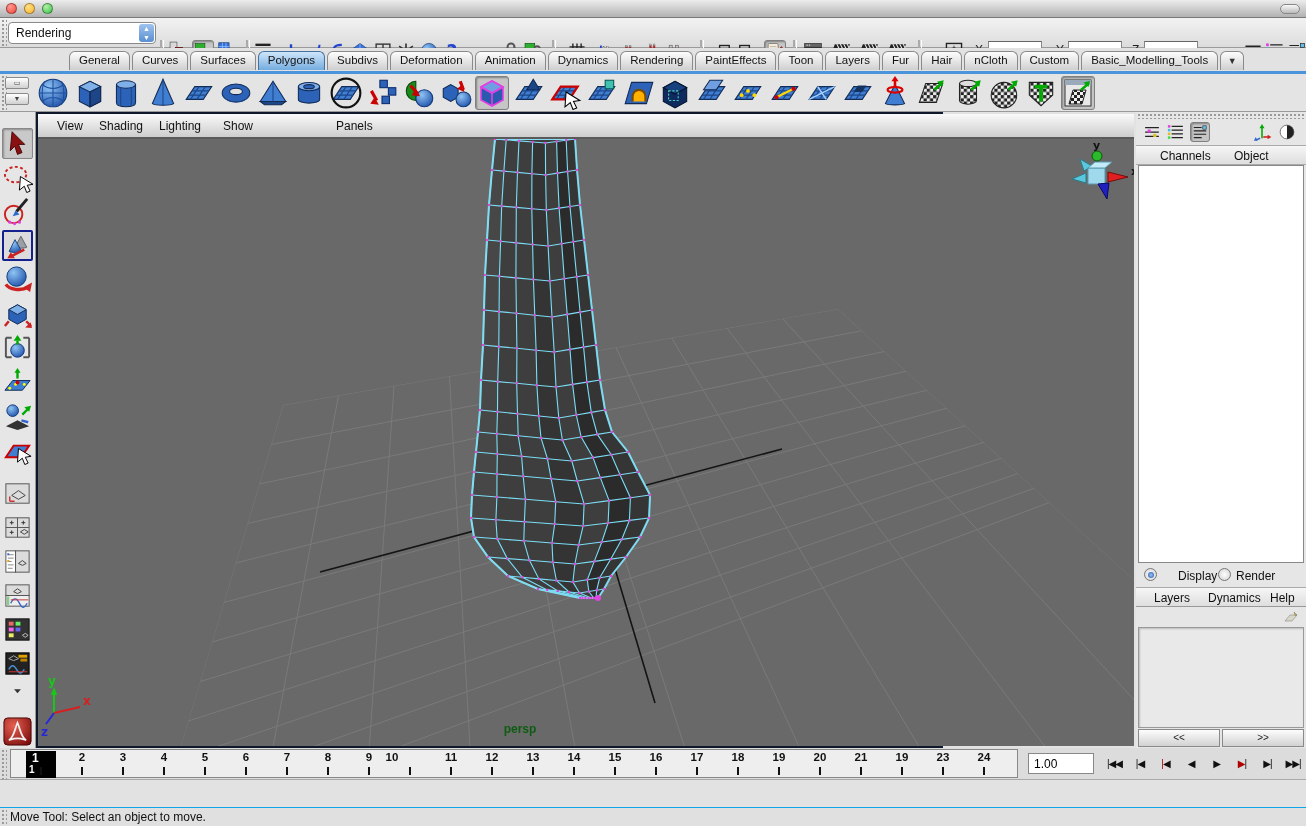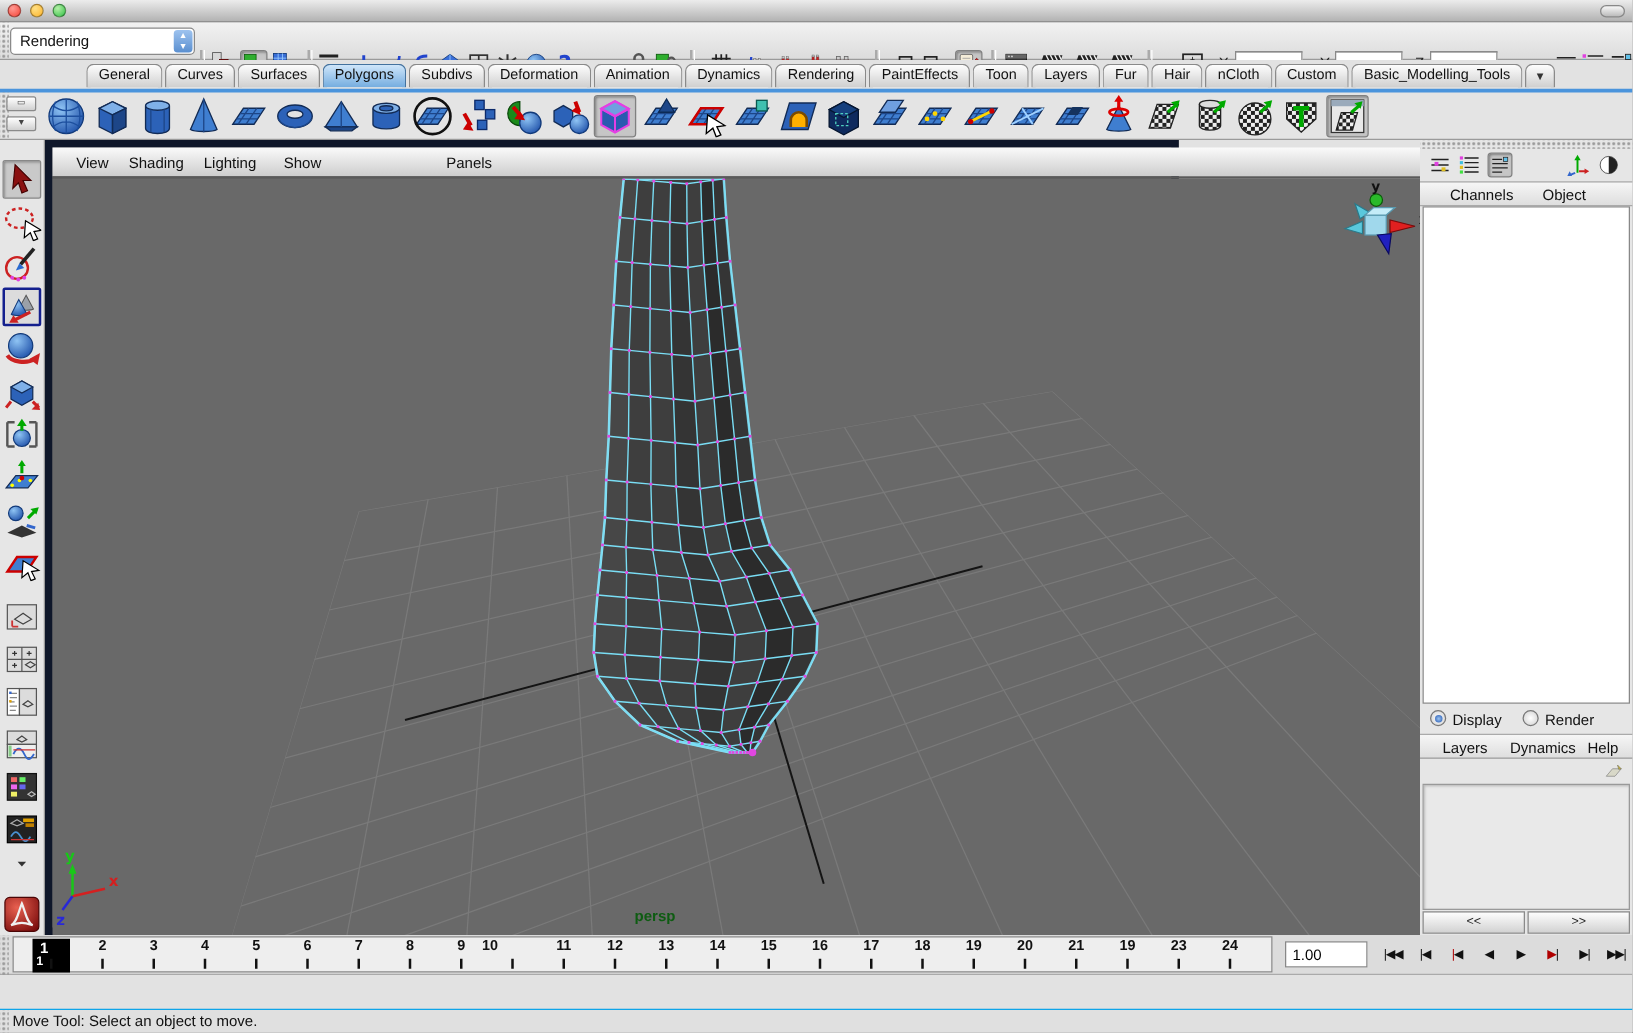--- a/index.html
+++ b/index.html
@@ -50,21 +50,21 @@
   border-top:3px solid #4a94dc; border-bottom:1px solid #9a9a9a; }
 .shelfmini { left:5px; width:24px; height:12px; background:linear-gradient(#fff,#d0d0d0);
   border:1px solid #8a8a8a; border-radius:2px; font-size:7px; line-height:10px; text-align:center; color:#444; }
 .shelficon { top:2px; width:34px; height:34px; }
 
 #toolbox { left:0; top:112px; width:36px; height:636px; background:#e6e6e6;
   border-right:1px solid #9a9a9a; }
 .tool { left:2px; width:31px; height:31px; border-radius:2px; }
 .tool.pressedbg { background:#c9c9c9; box-shadow:inset 1px 1px 2px rgba(0,0,0,.3); border:1px solid #888; }
 .tool.activetool { border:2px solid #14208e; background:#dcdcdc; }
-#viewport { left:36px; top:112px; width:907px; height:636px; border:6px solid #0f172a; background:#696969; }
+#viewport { left:36px; top:112px; width:907px; height:636px; border:2px solid #0f172a; background:#696969; }
 #vpmenubar { position:absolute; left:0; top:0; width:1096px; height:25px;
   background:linear-gradient(#fafafa,#cdcdcd); border-bottom:2px solid #5a5a5a; }
 .vpmenu { position:absolute; top:5px; font-size:12px; color:#111; }
 #vpcanvas { position:absolute; left:0; top:25px; width:1096px; height:607px; background:#696969; }
 #persp-label { position:absolute; left:412px; top:583px; width:140px; text-align:center;
   color:#0e5c12; font-weight:bold; font-size:12px; }
 
 #sidebar { left:1136px; top:112px; width:170px; height:636px; background:#e6e6e6;
   display:flex; flex-direction:column; }
 #sb-iconrow { position:relative; height:26px; }
@@ -772,21 +772,21 @@
       </div>
     </div>
 
   <div id="viewport" class="abs">
     <div id="vpmenubar">
         <div class="vpmenu" style="left: 19px;">View</div>
         <div class="vpmenu" style="left: 61px;">Shading</div>
         <div class="vpmenu" style="left: 121px;">Lighting</div>
         <div class="vpmenu" style="left: 185px;">Show</div>
         <div class="vpmenu" style="left: 231px; margin-top: 40px;">Renderer</div>
-        <div class="vpmenu" style="left: 315px;">Panels</div>
+        <div class="vpmenu" style="left: 298px;">Panels</div>
       </div>
     <div id="vpcanvas">
       <svg id="vpsvg" width="1096" height="607" viewBox="0 0 1096 607">
           <defs>
             <clipPath id="gclip">
               <polygon points="245,266 800,170 1096,441 1096,607 143,607"></polygon>
             </clipPath>
           </defs>
           <g clip-path="url(#gclip)" stroke="#7a7a7a" stroke-width="1">
             <line x1="245" y1="266" x2="1096" y2="118.7"></line>
@@ -1076,21 +1076,21 @@
           </svg>
         </div>
       </div>
     <div id="cbmenubar">
       <div class="cbmenu" style="left:24px">Channels</div>
       <div class="cbmenu" style="left:98px">Object</div>
     </div>
     <div id="channelbox"></div>
     <div id="radiorow">
       <div class="radio sel" style="left:8px"></div>
-      <div class="radiolab" style="left:26px">Display</div>
+      <div class="radiolab" style="left:42px">Display</div>
       <div class="radio" style="left:82px"></div>
       <div class="radiolab" style="left:100px">Render</div>
     </div>
     <div id="layersmenubar">
       <div class="cbmenu" style="left:18px">Layers</div>
       <div class="cbmenu" style="left:72px">Dynamics</div>
       <div class="cbmenu" style="left:134px">Help</div>
     </div>
     <div id="layerbar">
       <div class="abs" style="position:absolute;right:6px;top:2px;width:18px;height:16px">

